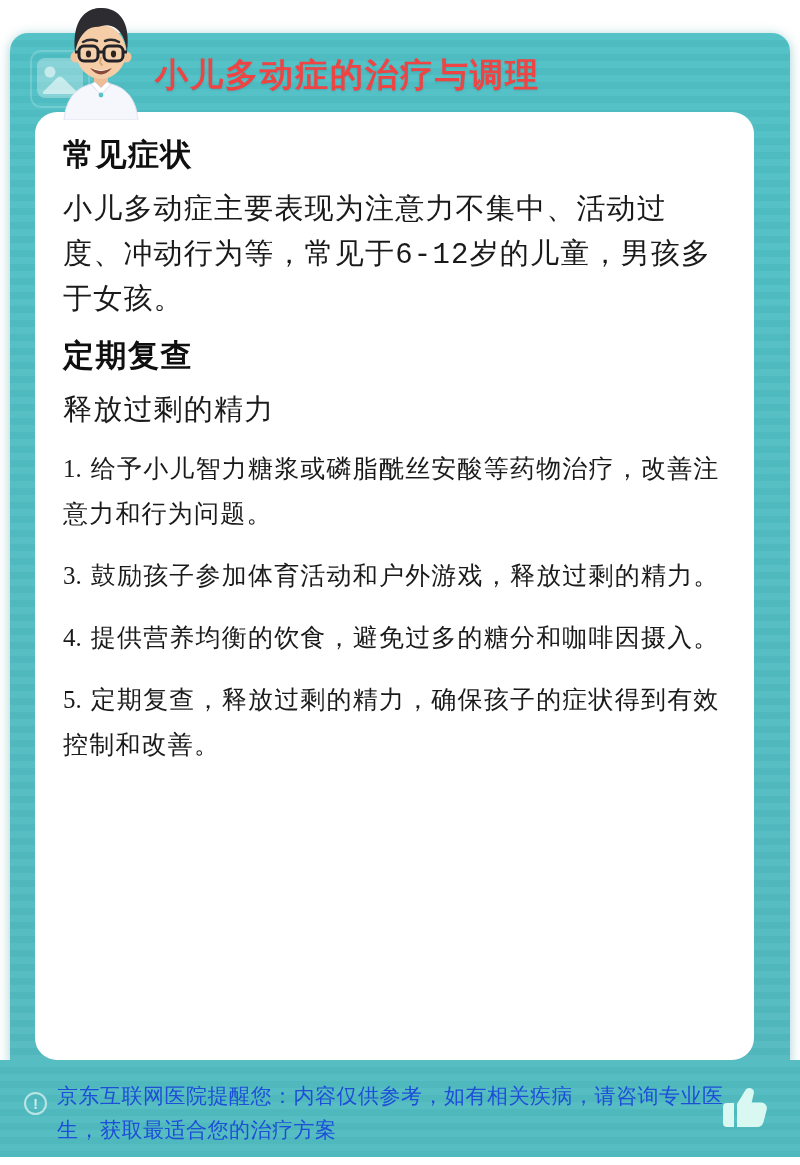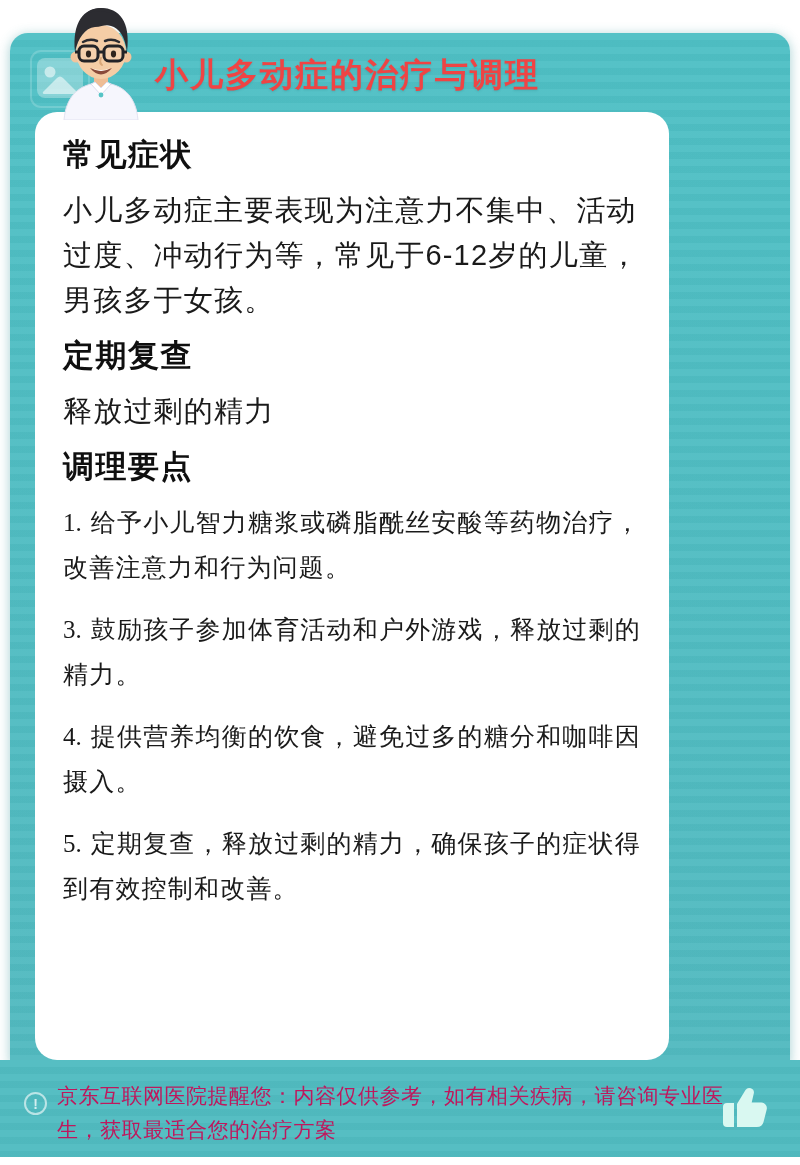--- a/index.html
+++ b/index.html
@@ -19,31 +19,32 @@
   }
   
   .footer-band {
     position:absolute; left:0; top:1060px; width:800px; height:97px;
     background:
       repeating-linear-gradient(180deg, rgba(255,255,255,0.03) 0 7px, rgba(0,0,0,0.018) 7px 14px),
       #51bcc1;
   }
   
   .card {
-    position:absolute; left:35px; top:112px; width:634px; height:948px;
+    position:absolute; left:35px; top:112px; width:719px; height:948px;
     background:#ffffff; border-radius:22px; padding:20px 28px; overflow:hidden;
   }
   .card h2 {
     font-size:31px; font-weight:700; color:#0f0f0f; letter-spacing:1.5px;
     margin:12px 0 12px;
   }
   .card h2.first { margin-top:2px; }
   .card p.body-text {
     font-size:29px; color:#1a1a1a; letter-spacing:1.2px; line-height:45px;
     margin:0 0 12px;
+    font-family:Liberation Mono, monospace;
   }
   .care-item {
     font-size:25px; color:#1a1a1a; letter-spacing:1.2px; line-height:45px;
     margin:0 0 17px;
   }
   .care-item .num {
     font-family:"Liberation Serif", serif; letter-spacing:0; margin-right:9px;
   }
   
   .page-title {
@@ -55,21 +56,21 @@
   .avatar { position:absolute; left:46px; top:2px; width:110px; height:118px; }
   
   .alert-icon {
     position:absolute; left:24px; top:1092px; width:23px; height:23px;
     border:2px solid rgba(255,255,255,0.6); border-radius:50%;
     display:flex; align-items:center; justify-content:center;
     font-size:14px; font-weight:700; color:rgba(255,255,255,0.75);
   }
   .footer-text {
     position:absolute; left:57px; top:1079px; width:674px;
-    font-size:21px; line-height:34px; color:#be185d; letter-spacing:0.5px;
+    font-size:21px; line-height:34px; color:#1d4ed8; letter-spacing:0.5px;
   }
   .thumb-button {
     position:absolute; left:720px; top:1082px; width:50px; height:50px;
     background:none; border:none; cursor:pointer; padding:0;
   }
 </style>
 </head>
 <body>
 
 <div class="page">
@@ -77,21 +78,20 @@
   <div class="band"></div>
   <div class="footer-band"></div>
 
   <div class="card">
     <h2 class="first">常见症状</h2>
     <p class="body-text">小儿多动症主要表现为注意力不集中、活动过度、冲动行为等，常见于6-12岁的儿童，男孩多于女孩。</p>
 
     <h2>定期复查</h2>
     <p class="body-text">释放过剩的精力</p>
 
-    <h2>调理要点</h2>
     <div class="care-item">
       <span class="num">1.</span><span>给予小儿智力糖浆或磷脂酰丝安酸等药物治疗，改善注意力和行为问题。</span>
     </div>
     <div class="care-item">
       <span class="num">3.</span><span>鼓励孩子参加体育活动和户外游戏，释放过剩的精力。</span>
     </div>
     <div class="care-item">
       <span class="num">4.</span><span>提供营养均衡的饮食，避免过多的糖分和咖啡因摄入。</span>
     </div>
     <div class="care-item">

